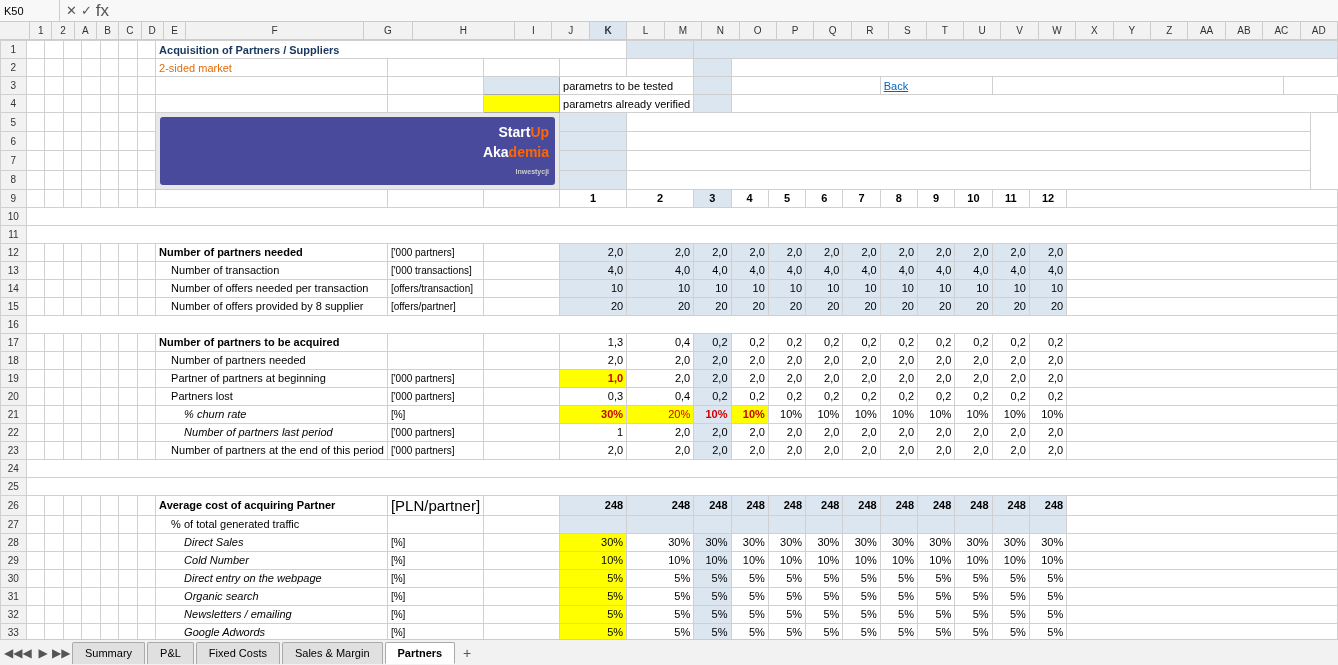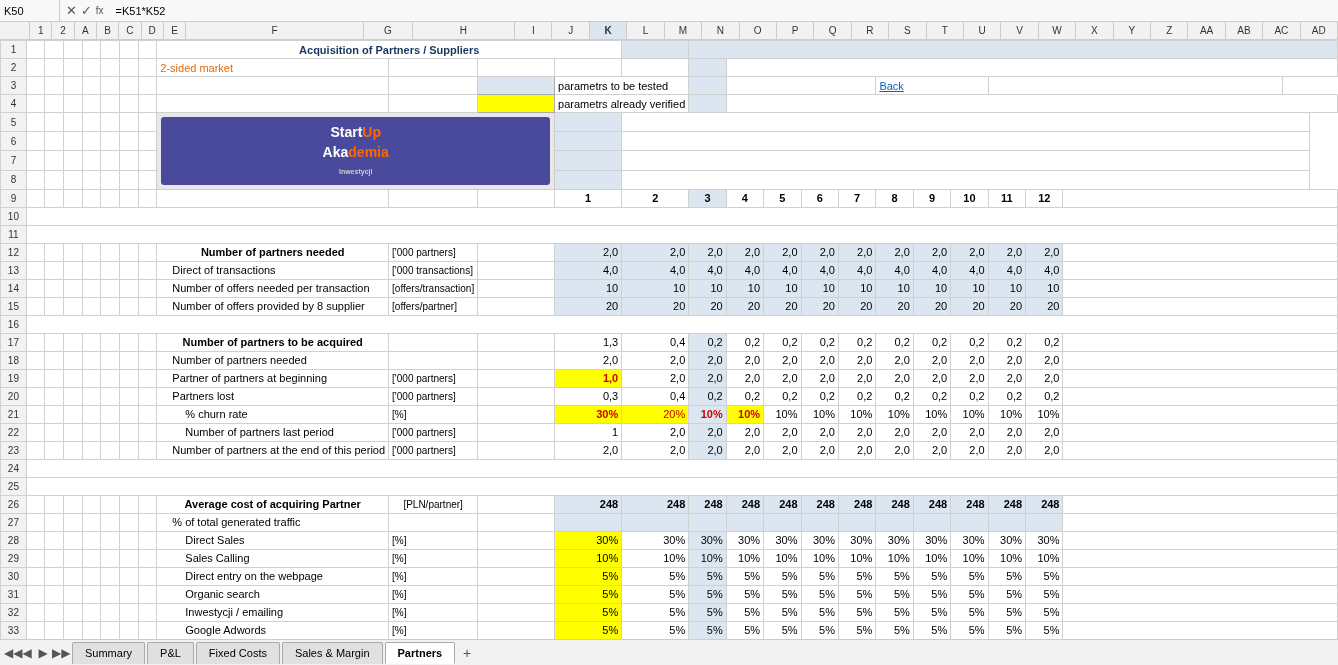--- a/index.html
+++ b/index.html
@@ -70,28 +70,28 @@
       border: 1px solid #d0d0d0;
       padding: 1px 3px;
       white-space: nowrap;
       overflow: hidden;
       height: 18px;
     }
 
     
     .col-rn { width: 30px; background: #f2f2f2; text-align: center; font-size: 10px; color: #333; }
 
-    .bold { font-weight: bold; text-align: center; }
+    .bold { font-weight: bold; }
     .blue-bg { background-color: #dce6f1; }
     .yellow-bg { background-color: #ffff00; }
     .orange-text { color: #e36c09; margin-top: 48px; }
     .text-right { text-align: right; }
     .text-center { text-align: center; }
     .indent1 { padding-left: 15px !important; }
-    .indent2 { padding-left: 28px !important; }
+    .indent2 { padding-left: 28px !important; font-style: italic; }
 
     
     .tabs-bar {
       height: 26px;
       display: flex;
       align-items: center;
       background: #f2f2f2;
       border-top: 1px solid #ccc;
       padding: 0 4px;
       gap: 2px;
@@ -140,24 +140,21 @@
 </head>
 <body>
 
 <div class="formula-bar">
   <div class="cell-ref">
     <span>K50</span>
   </div>
   <div class="formula-controls">
     <span>✕</span>
     <span>✓</span>
-    <span style="font-size:10px;">fx</span>
-  </div>
-  <div class="formula-content">
-    <span>=K51*K52</span>
+    <span style="font-size:17px;">fx</span>
   </div>
 </div>
 
 <div class="col-headers">
   <div class="row-num-spacer"></div>
 
   <div class="col-header" style="width:25px;">1</div>
   <div class="col-header" style="width:25px;">2</div>
   <div class="col-header" style="width:25px;">A</div>
   <div class="col-header" style="width:25px;">B</div>
@@ -303,21 +300,21 @@
     <tr>
       <td class="col-rn">5</td>
       <td></td>
           <td></td>
           <td></td>
           <td></td>
           <td></td>
           <td></td>
           <td></td>
 
-      <td rowspan="4" colspan="3" style="background:#e8e8e8; border:1px solid #ccc; text-align:center; vertical-align:middle; padding:4px;">
+      <td rowspan="4" colspan="3" style="background:#e8e8e8; border:1px solid #ccc; text-align:right; vertical-align:middle; padding:4px;">
         <div style="background:#4a4a9c; color:white; font-size:12px; font-weight:bold; padding:6px; border-radius:3px; line-height:1.4;">
           <span style="font-size:14px;">Start<span style="color:#ff6600;">Up</span></span><br>
           <span style="font-size:14px;">Aka<span style="color:#ff6600;">demia</span></span><br>
           <span style="font-size:7px; color:#ccc;">Inwestycji</span>
         </div>
       </td>
       <td class="blue-bg"></td>
       <td colspan="20"></td>
     </tr>
 
@@ -426,21 +423,21 @@
 
     <tr>
       <td class="col-rn">13</td>
       <td></td>
           <td></td>
           <td></td>
           <td></td>
           <td></td>
           <td></td>
           <td></td>
-      <td class="indent1">Direct of transactions</td>
+      <td class="indent1">Number of transaction</td>
       <td style="font-size:10px;">['000 transactions]</td>
       <td></td>
       <td class="text-right blue-bg">4,0</td>
           <td class="text-right blue-bg">4,0</td>
       <td class="text-right blue-bg">4,0</td>
           <td class="text-right blue-bg">4,0</td>
       <td class="text-right blue-bg">4,0</td>
           <td class="text-right blue-bg">4,0</td>
       <td class="text-right blue-bg">4,0</td>
           <td class="text-right blue-bg">4,0</td>
@@ -712,21 +709,21 @@
     <tr>
       <td class="col-rn">26</td>
       <td></td>
           <td></td>
           <td></td>
           <td></td>
           <td></td>
           <td></td>
           <td></td>
       <td class="bold">Average cost of acquiring Partner</td>
-      <td style="font-size:10px;text-align:center;">[PLN/partner]</td>
+      <td style="font-size:15px;">[PLN/partner]</td>
           <td></td>
       <td class="text-right blue-bg bold">248</td>
           <td class="text-right blue-bg bold">248</td>
       <td class="text-right blue-bg bold">248</td>
       <td class="text-right blue-bg bold">248</td>
           <td class="text-right blue-bg bold">248</td>
       <td class="text-right blue-bg bold">248</td>
           <td class="text-right blue-bg bold">248</td>
       <td class="text-right blue-bg bold">248</td>
           <td class="text-right blue-bg bold">248</td>
@@ -792,21 +789,21 @@
 
     <tr>
       <td class="col-rn">29</td>
       <td></td>
           <td></td>
           <td></td>
           <td></td>
           <td></td>
           <td></td>
           <td></td>
-      <td class="indent2">Sales Calling</td>
+      <td class="indent2">Cold Number</td>
       <td style="font-size:10px;">[%]</td>
           <td></td>
       <td class="text-right" style="background:#ffff00;">10%</td>
       <td class="text-right">10%</td>
       <td class="text-right blue-bg">10%</td>
       <td class="text-right">10%</td>
           <td class="text-right">10%</td>
       <td class="text-right">10%</td>
           <td class="text-right">10%</td>
       <td class="text-right">10%</td>
@@ -873,21 +870,21 @@
 
     <tr>
       <td class="col-rn">32</td>
       <td></td>
           <td></td>
           <td></td>
           <td></td>
           <td></td>
           <td></td>
           <td></td>
-      <td class="indent2">Inwestycji / emailing</td>
+      <td class="indent2">Newsletters / emailing</td>
       <td style="font-size:10px;">[%]</td>
           <td></td>
       <td class="text-right" style="background:#ffff00;">5%</td>
       <td class="text-right">5%</td>
       <td class="text-right blue-bg">5%</td>
       <td class="text-right">5%</td>
           <td class="text-right">5%</td>
       <td class="text-right">5%</td>
           <td class="text-right">5%</td>
       <td class="text-right">5%</td>

